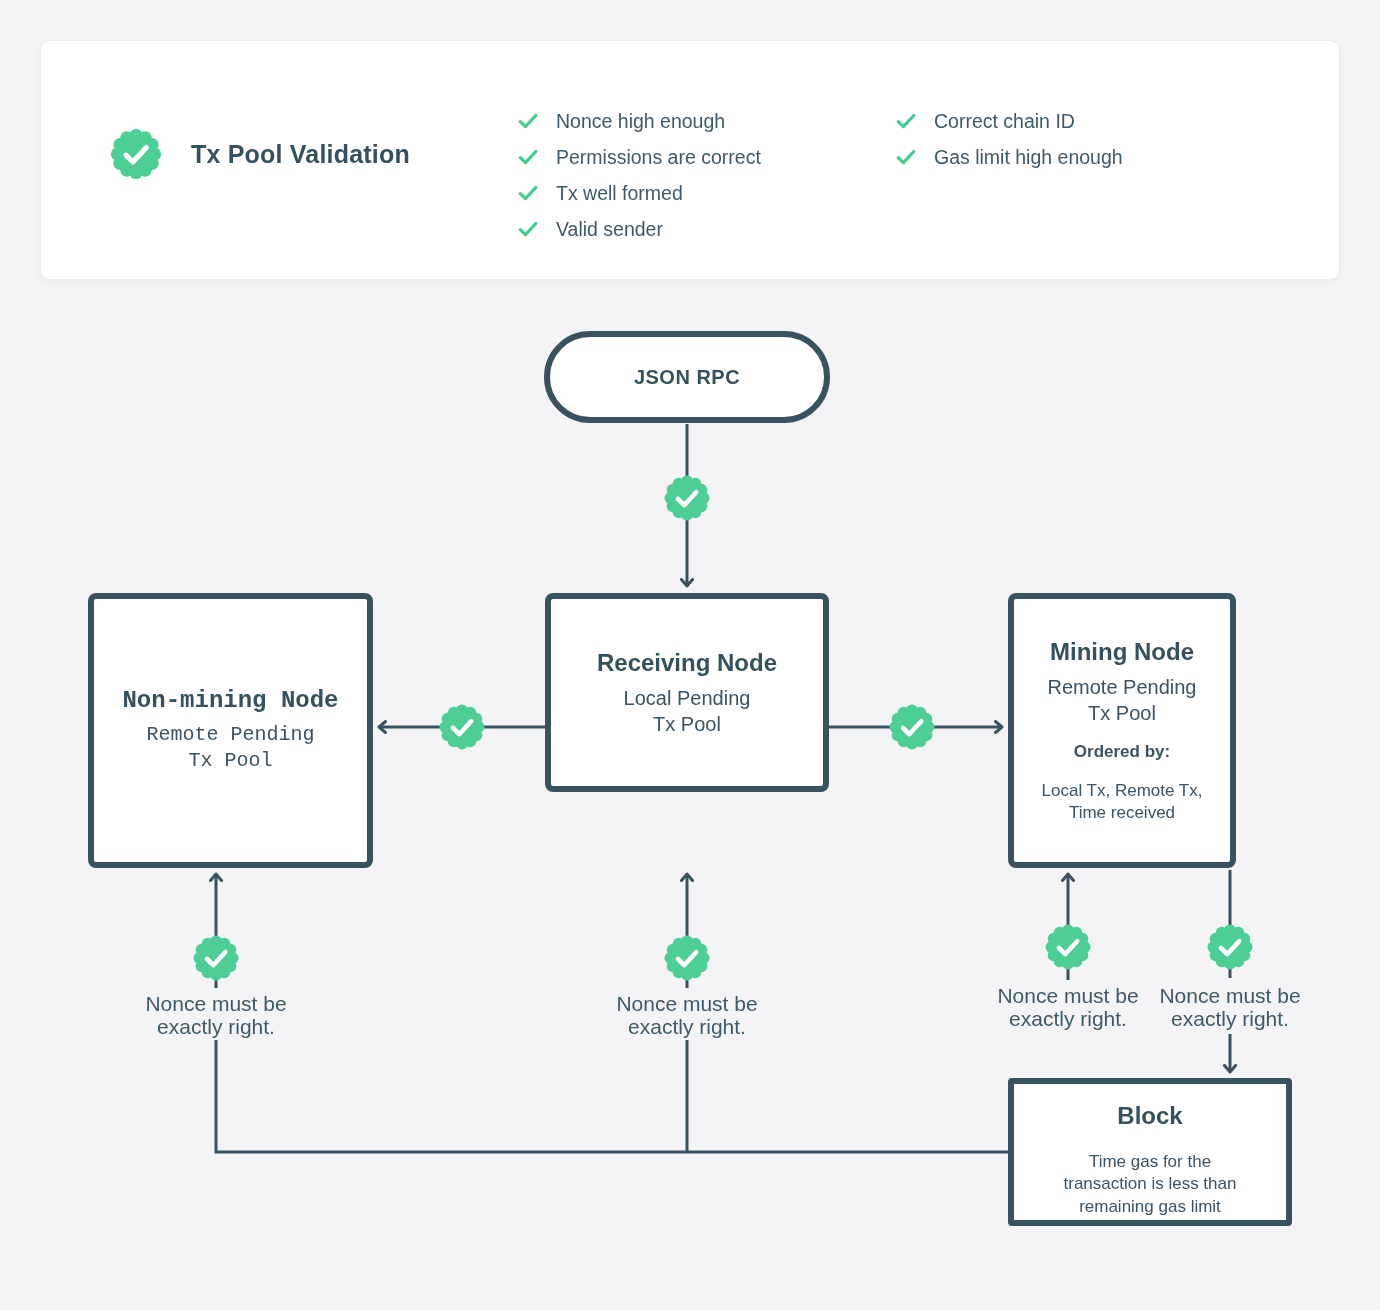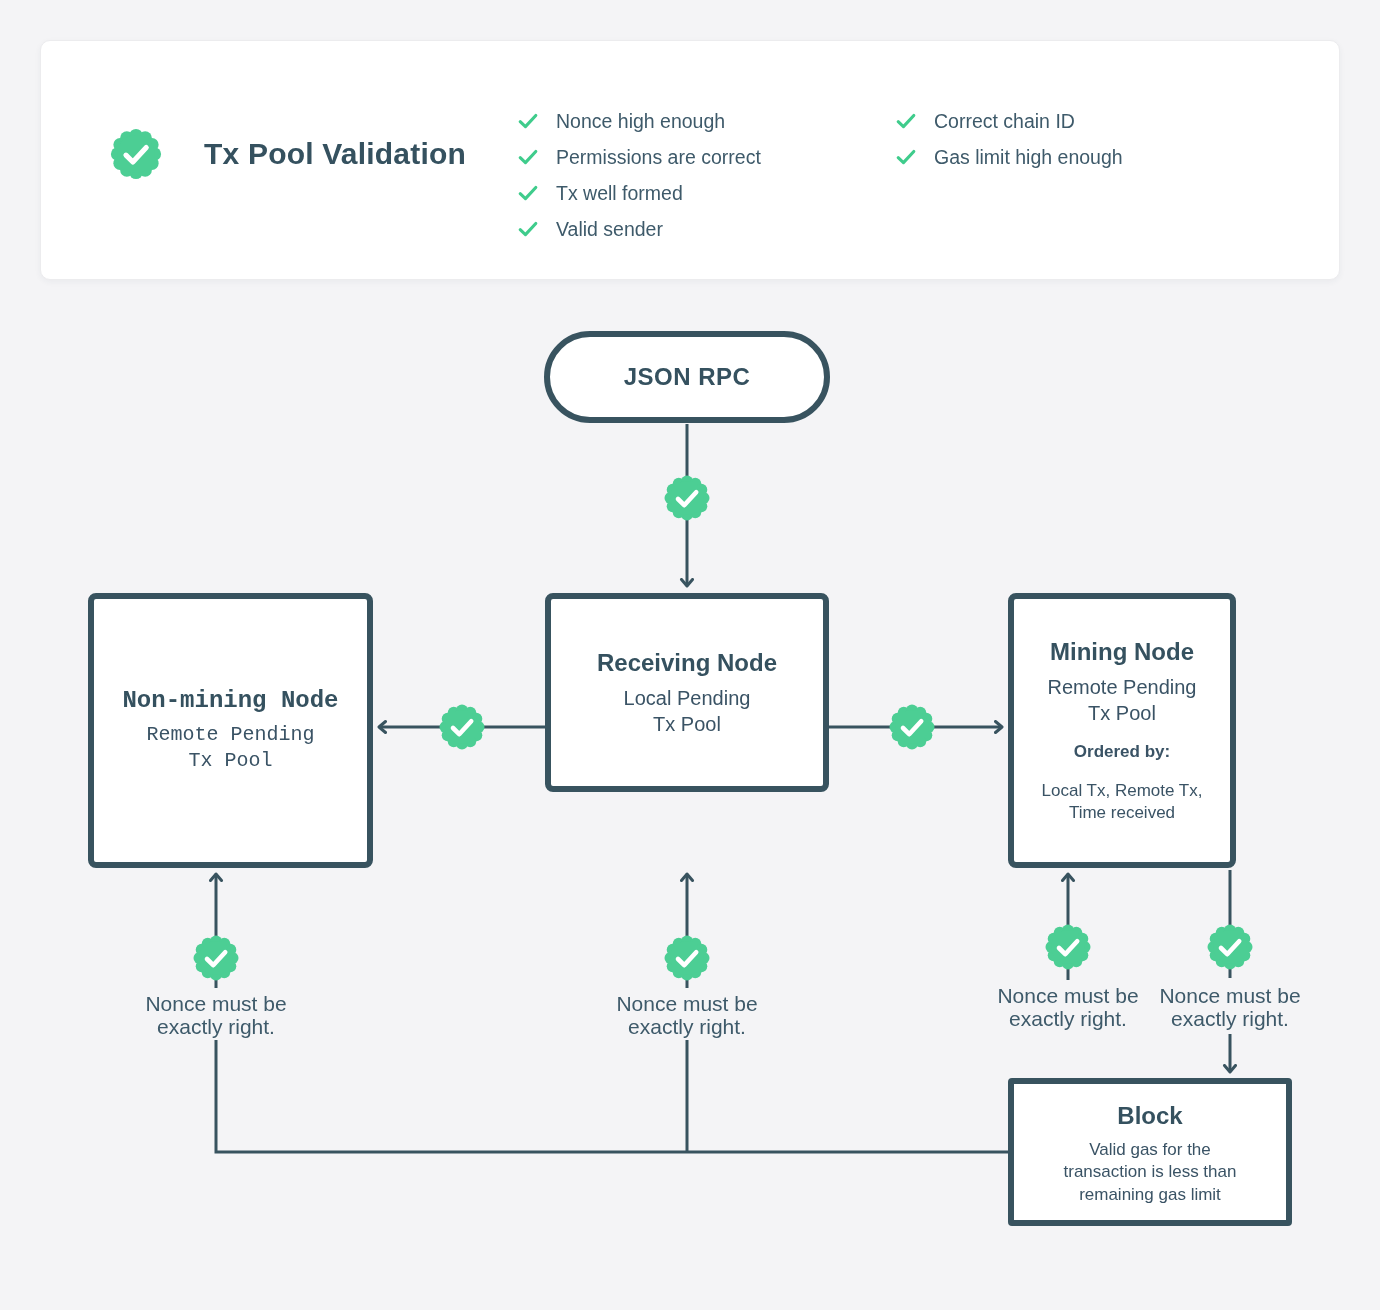--- a/index.html
+++ b/index.html
@@ -10,21 +10,21 @@
   }
   .page { position: relative; width: 1380px; height: 1310px; background: #F4F4F6; overflow: hidden; }
 
   
   .card {
     position: absolute; left: 40px; top: 40px; width: 1300px; height: 240px;
     background: #FFFFFF; border: 1px solid #ECECEE; border-radius: 10px;
     box-shadow: 0 2px 6px rgba(40,60,70,.05); z-index: 2; box-sizing: border-box;
   }
   .card-head { position: absolute; left: 66px; top: 84px; height: 58px; display: flex; align-items: center; gap: 22px; }
-  .card-title { margin: 17px; font-size: 30px; font-weight: bold; color: #35515F; letter-spacing: .2px; }
+  .card-title { margin: 4px; font-size: 25px; font-weight: bold; color: #35515F; letter-spacing: .2px; }
   .seal { display: inline-block; }
   .seal svg, .badge svg { display: block; width: 100%; height: 100%; fill: #4CCE94; }
   .seal-lg { width: 58px; height: 58px; }
   .checks { list-style: none; margin: 16px; padding: 0; position: absolute; top: 46px; }
   .checks-left { left: 460px; }
   .checks-right { left: 838px; }
   .check-row { display: flex; align-items: center; gap: 17px; height: 36px; }
   .check-icon { width: 22px; height: 22px; flex: 0 0 22px; }
   .check-icon svg { display: block; width: 100%; height: 100%; }
   .check-text { font-size: 19.5px; color: #3E5A6A; }
@@ -32,32 +32,32 @@
   
   .wires { position: absolute; left: 0; top: 0; z-index: 1; }
   .wire { stroke: #38535F; stroke-width: 3; fill: none; }
 
   
   .pill {
     position: absolute; left: 544px; top: 331px; width: 286px; height: 92px;
     background: #FFFFFF; border: 6px solid #38535F; border-radius: 46px;
     display: flex; align-items: center; justify-content: center; z-index: 2; box-sizing: border-box;
   }
-  .pill-label { font-size: 24px; font-weight: bold; letter-spacing: .5px; color: #35515F; }
+  .pill-label { font-size: 20px; font-weight: bold; letter-spacing: .5px; color: #35515F; }
   .node-box {
     position: absolute; background: #FFFFFF; border: 6px solid #38535F; border-radius: 8px;
     display: flex; flex-direction: column; align-items: center; justify-content: center;
     text-align: center; z-index: 2; box-sizing: border-box; color: #3A5365;
   }
   .node-title { font-size: 24px; font-weight: bold; margin: 0 0 8px; color: #35515F; }
   .node-sub { font-size: 20px; line-height: 26px; white-space: pre-line; }
   .ordered-label { margin-top: 16px; font-size: 17px; font-weight: bold; }
   .ordered-values { font-size: 17px; line-height: 22px; white-space: pre-line; margin-top: 18px; }
   .block-box { border-radius: 4px; }
-  .block-box .node-title { margin: 4px; }
+  .block-box .node-title { margin: 16px; }
   .block-note { font-size: 17px; line-height: 22.5px; white-space: pre-line; margin-top: 5px; }
 
   
   .badge { position: absolute; width: 52px; height: 52px; z-index: 3; }
   .nonce-note {
     position: absolute; width: 200px; text-align: center; font-size: 21px; line-height: 23px;
     white-space: pre-line; z-index: 2; color: #3E5A6A;
   }
 </style>
 </head>
@@ -190,21 +190,21 @@
     <div class="node-title">Mining Node</div>
     <div class="node-sub">Remote Pending
 Tx Pool</div>
     <div class="ordered-label">Ordered by:</div>
     <div class="ordered-values">Local Tx, Remote Tx,
 Time received</div>
   </div>
 
   <div class="node-box block-box" style="left:1008px; top:1078px; width:284px; height:148px;">
     <div class="node-title">Block</div>
-    <div class="block-note">Valid gas for the
+    <div class="block-note">Time gas for the
 transaction is less than
 remaining gas limit</div>
   </div>
 
   <span class="badge" style="left:661px; top:472px;">
     <svg viewBox="0 0 52 52" aria-hidden="true">
         <use href="#seal-shape"></use>
       </svg>
   </span>
   <span class="badge" style="left:436px; top:701px;">

